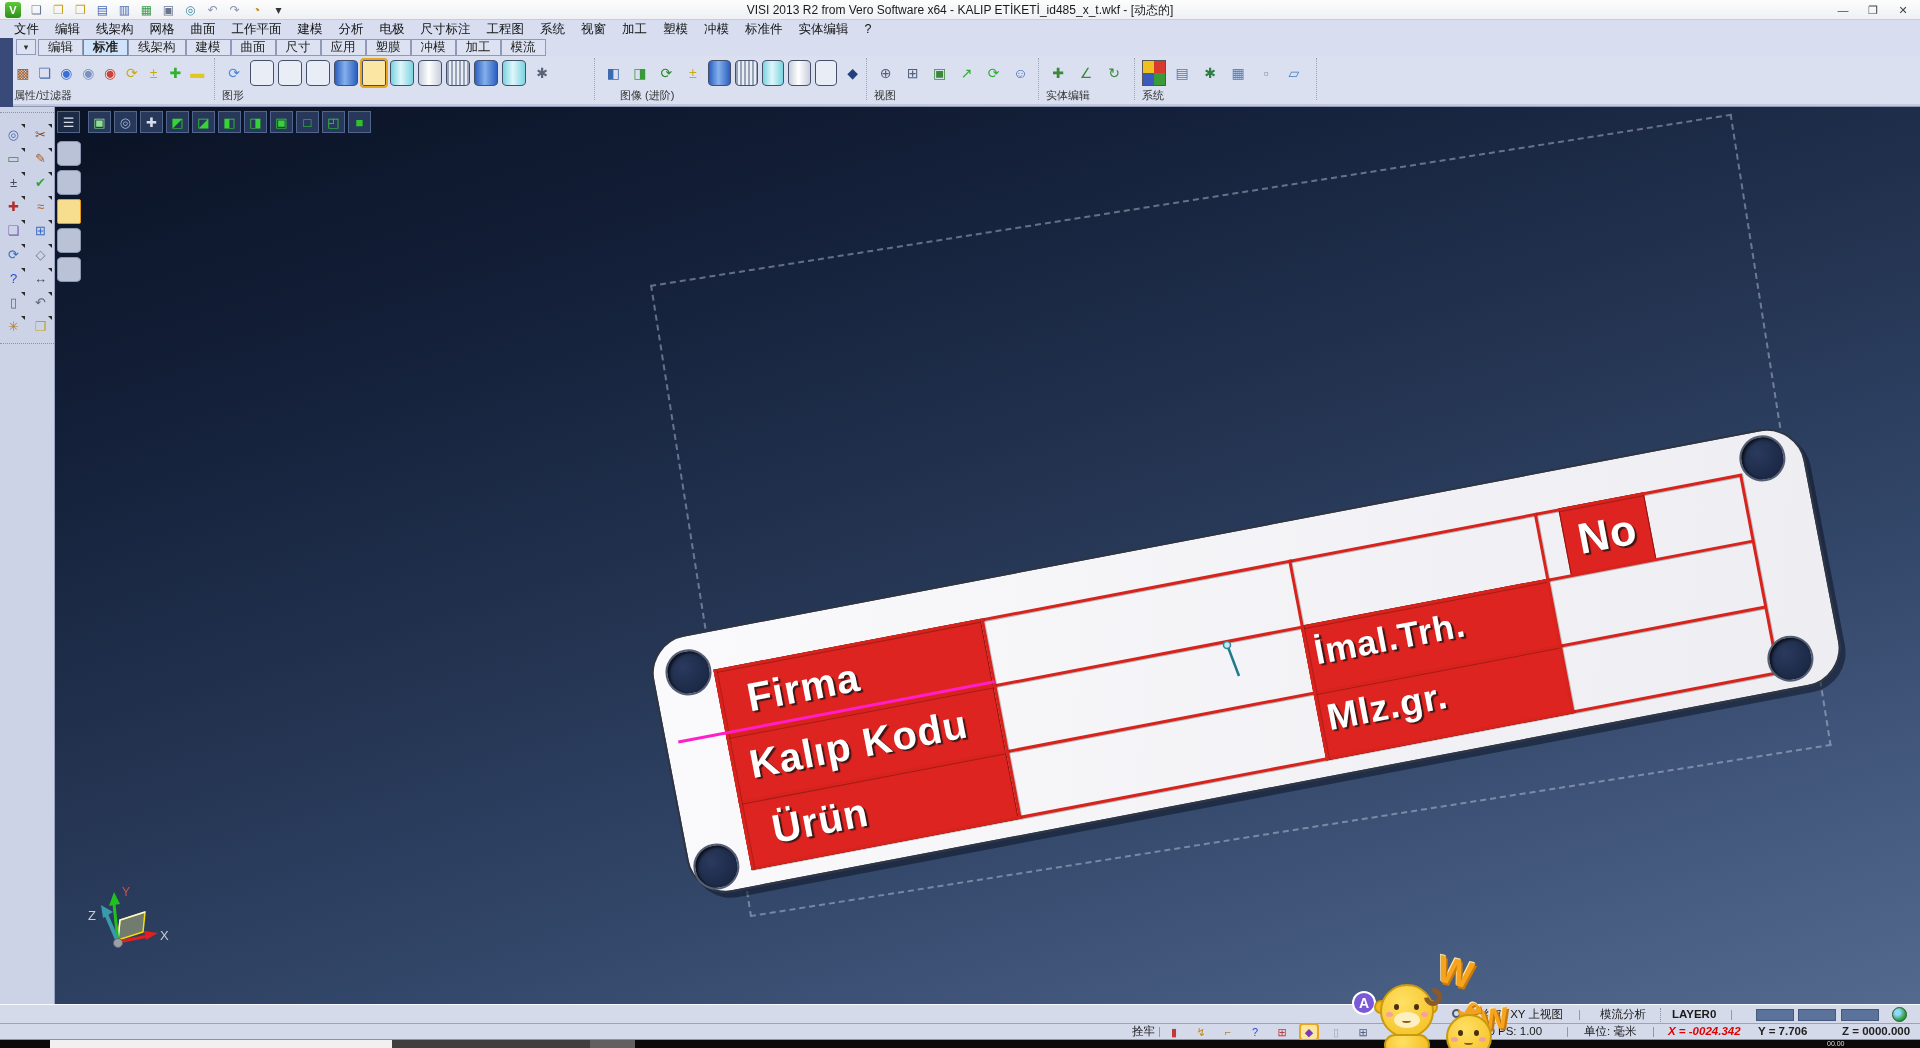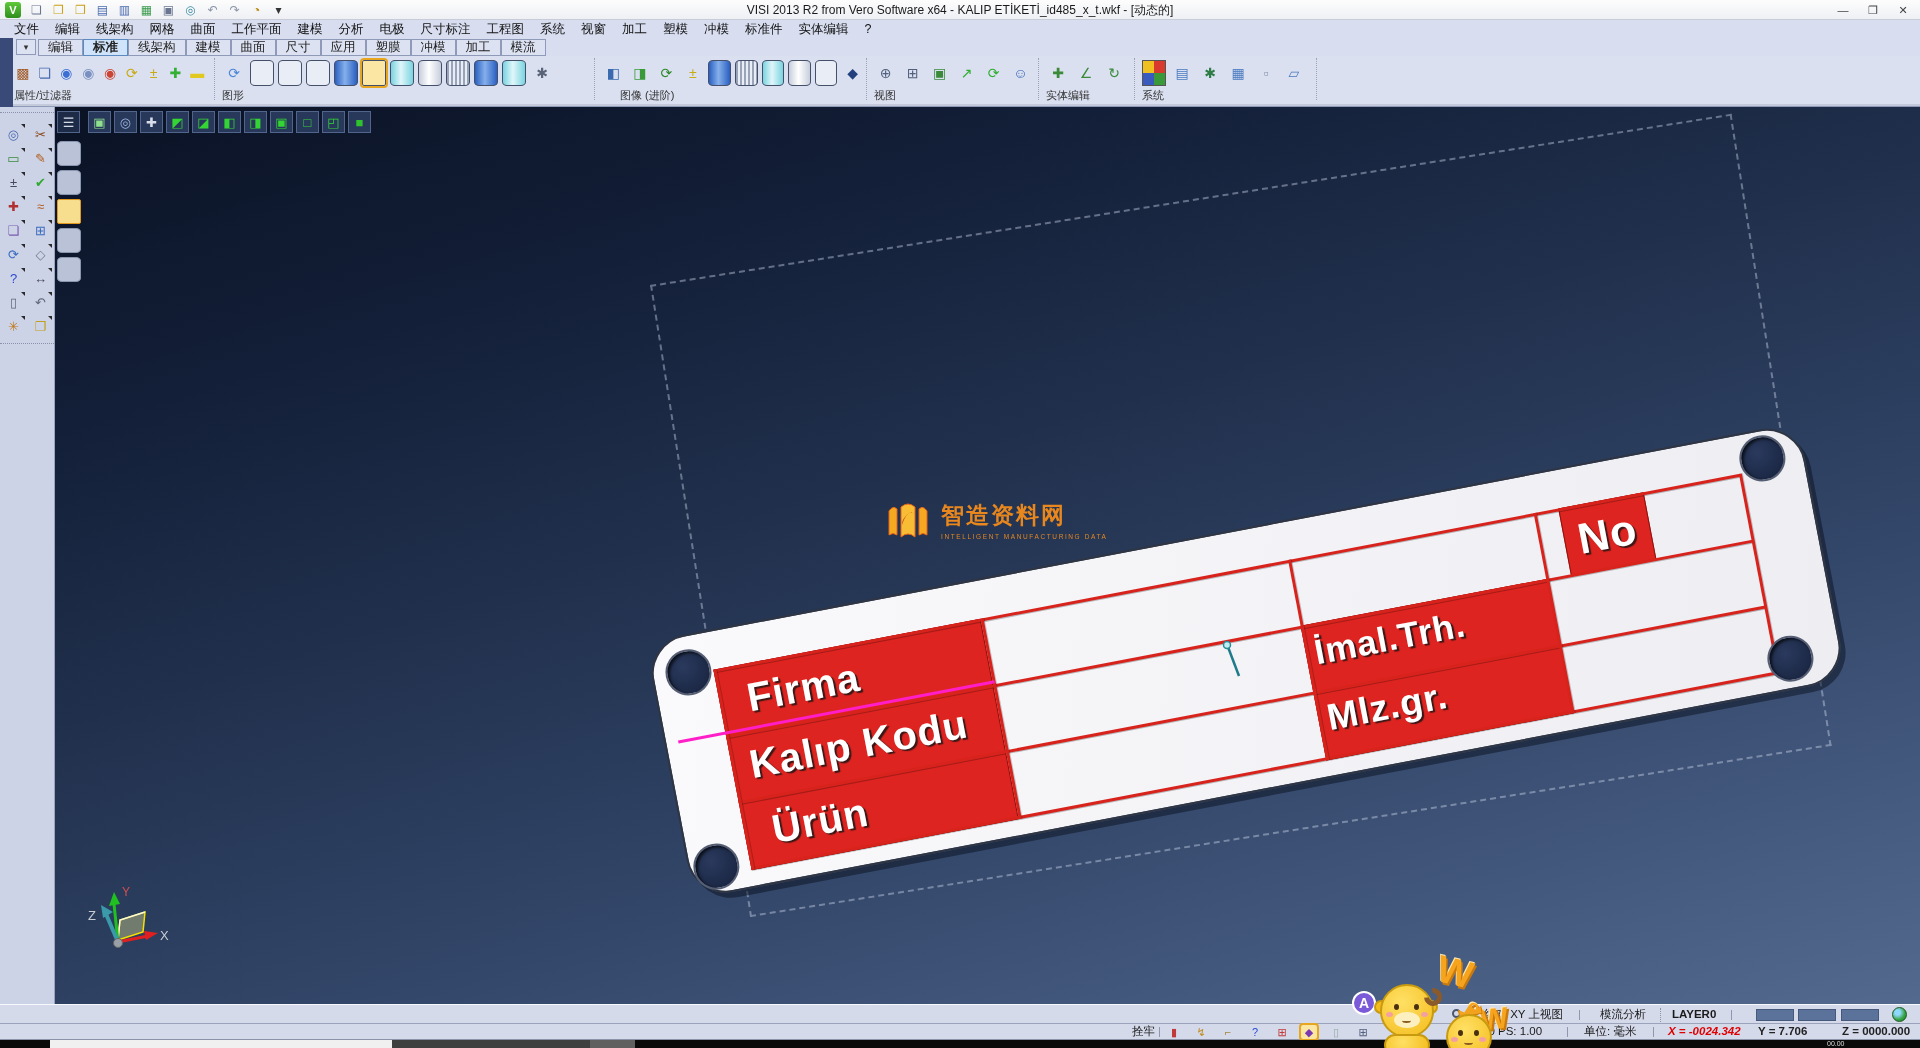--- a/index.html
+++ b/index.html
@@ -315,32 +315,20 @@
     <div class="vp-layers">
         <span class="icon cyl cyl-line"></span>
         <span class="icon cyl cyl-line"></span>
         <span class="icon cyl cyl-blue sel"></span>
         <span class="icon cyl cyl-white"></span>
         <span class="icon cyl cyl-hatch"></span>
       </div>
 
     <div class="sheet-outline"></div>
 
-    <div class="watermark">
-      <svg width="46" height="42" viewBox="0 0 46 42">
-        <path d="M4 36 L4 12 Q8 6 12 10 L12 36 Q8 33 4 36 Z" fill="#f6a821" stroke="#e2641a" stroke-width="1"></path>
-        <path d="M42 36 L42 12 Q38 6 34 10 L34 36 Q38 33 42 36 Z" fill="#f6a821" stroke="#e2641a" stroke-width="1"></path>
-        <path d="M16 38 L16 8 Q23 2 30 8 L30 38 Q23 32 16 38 Z" fill="#f9bc35" stroke="#e2641a" stroke-width="1"></path>
-        <path d="M17 26 Q23 8 31 16 Q26 10 20 18 Q17 21 17 26 Z" fill="#c8481a"></path>
-      </svg>
-      <div class="wm-text">
-        <div class="cn">智造资料网</div>
-        <div class="en">INTELLIGENT MANUFACTURING DATA</div>
-      </div>
-    </div>
 
     <div class="plate">
       <div class="p-red" style="left:60px;top:38px;width:272px;height:204px"></div>
       <div class="p-red" style="left:645px;top:105px;width:252px;height:137px"></div>
       <div class="p-red" style="left:920px;top:38px;width:87px;height:69px"></div>
       <div class="p-hline" style="top:38px"></div>
       <div class="p-hline" style="top:105px"></div>
       <div class="p-hline" style="top:172px"></div>
       <div class="p-hline" style="top:239px"></div>
       <div class="p-vline" style="left:60px"></div>

